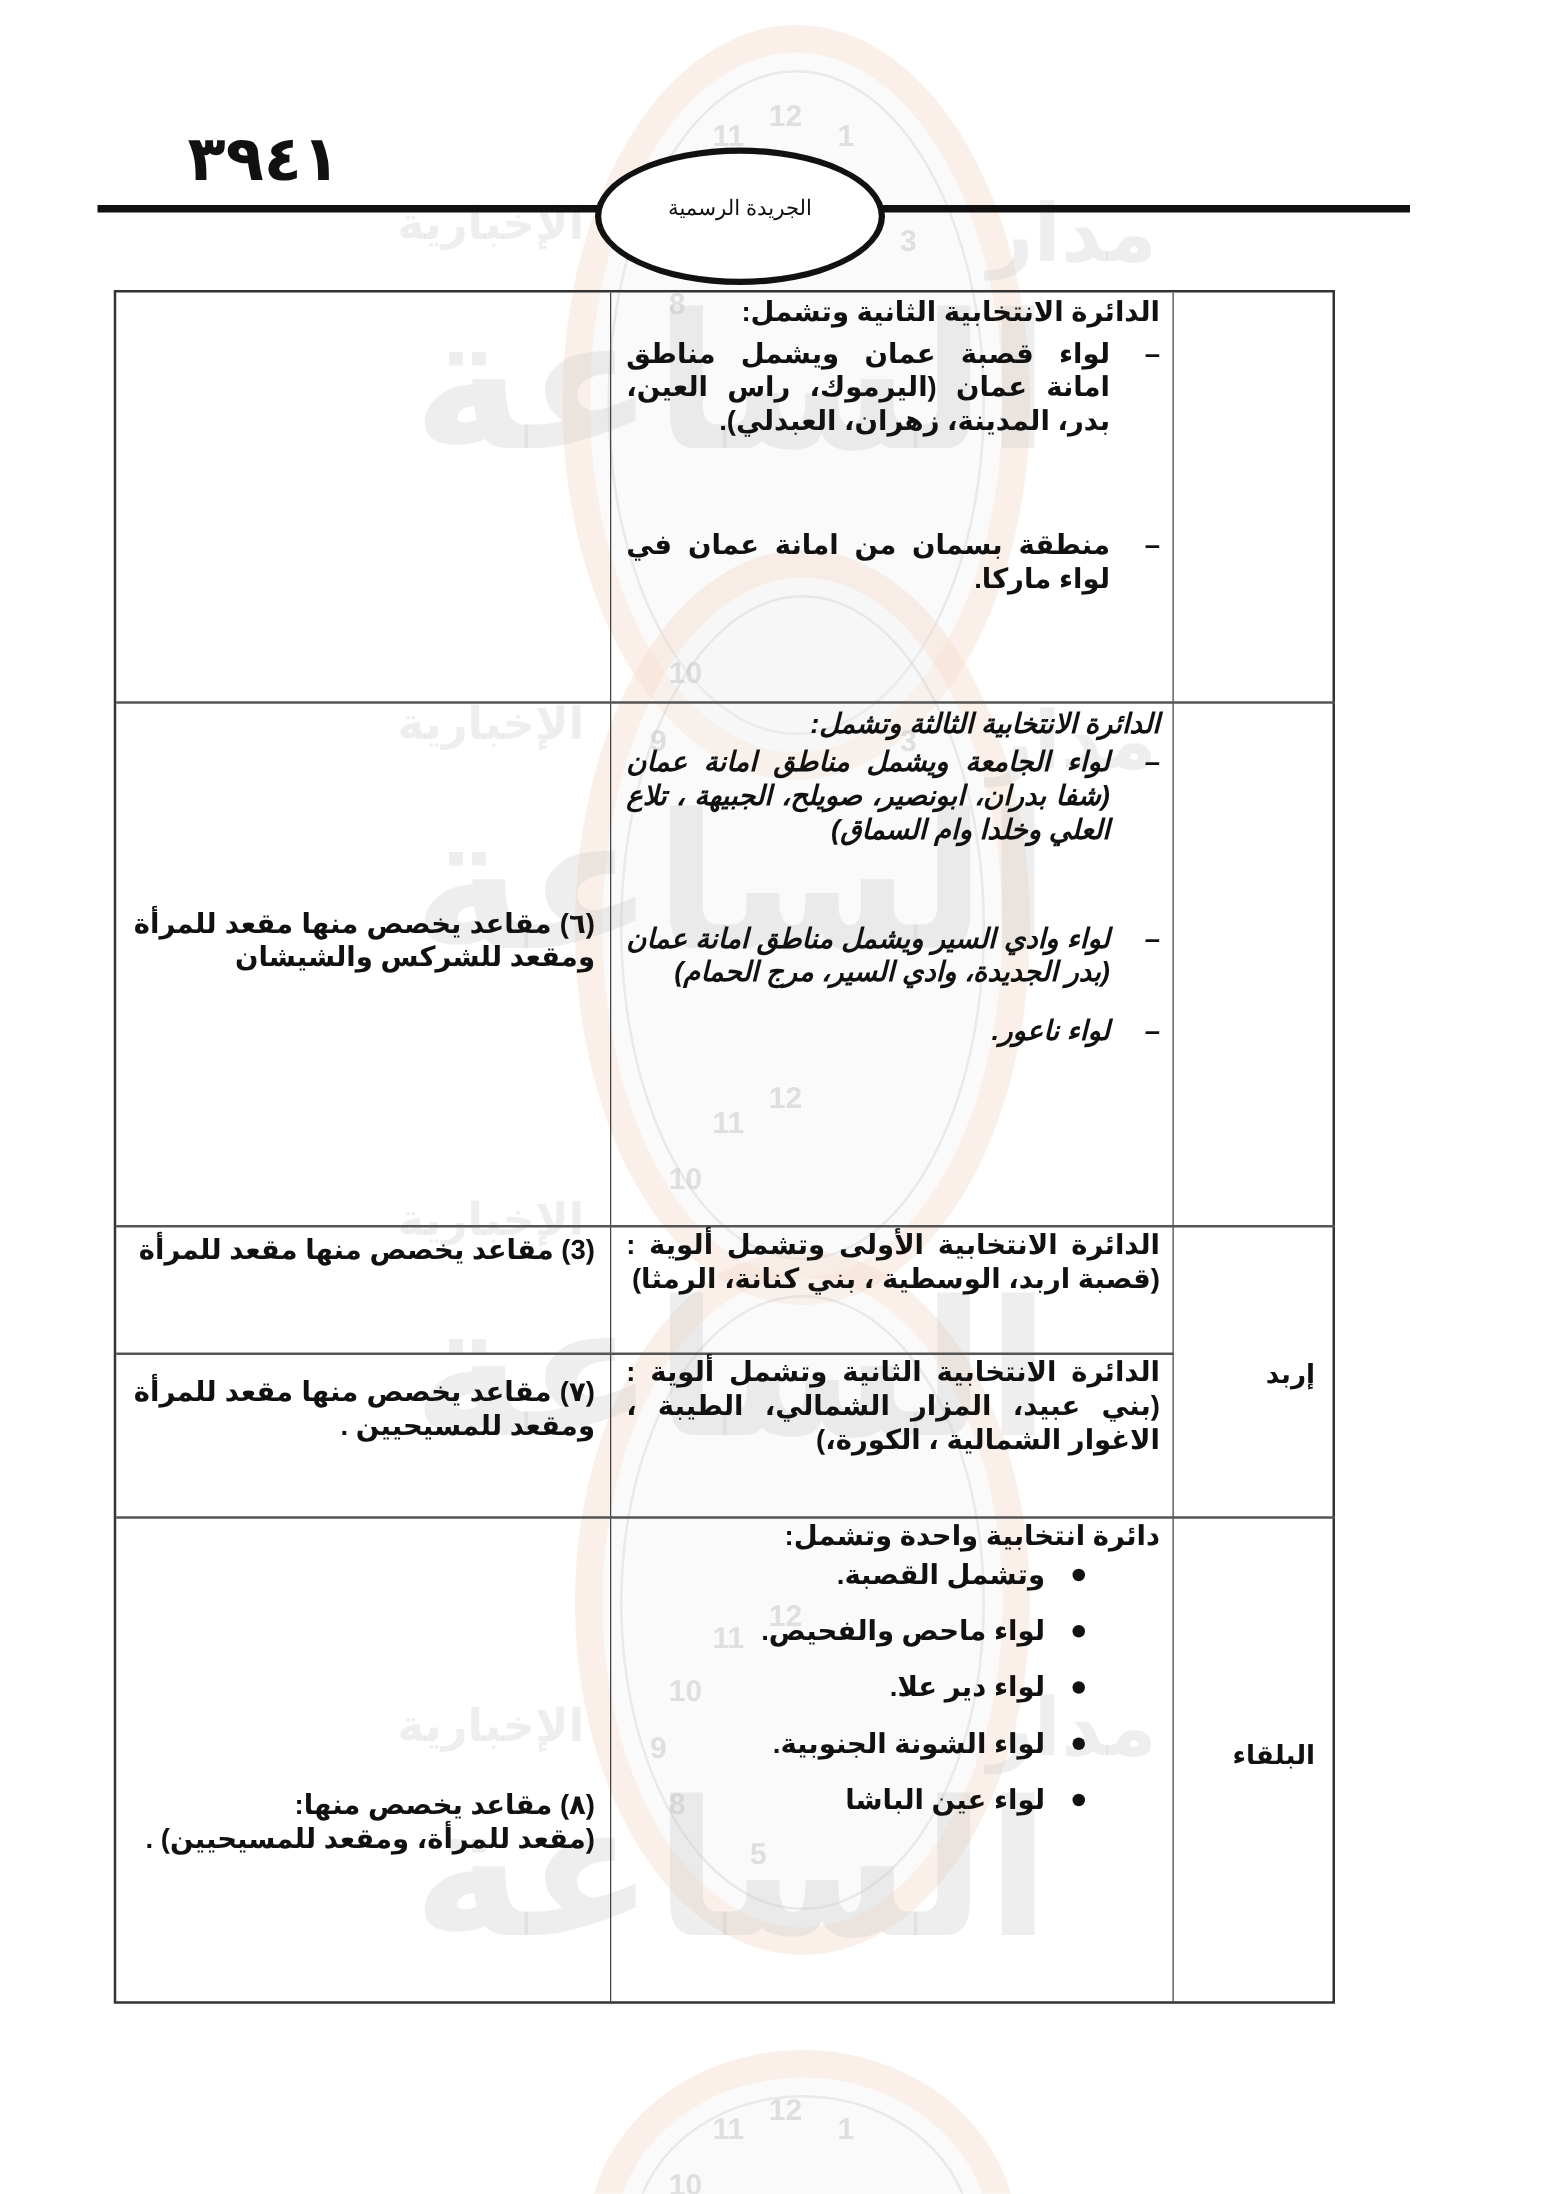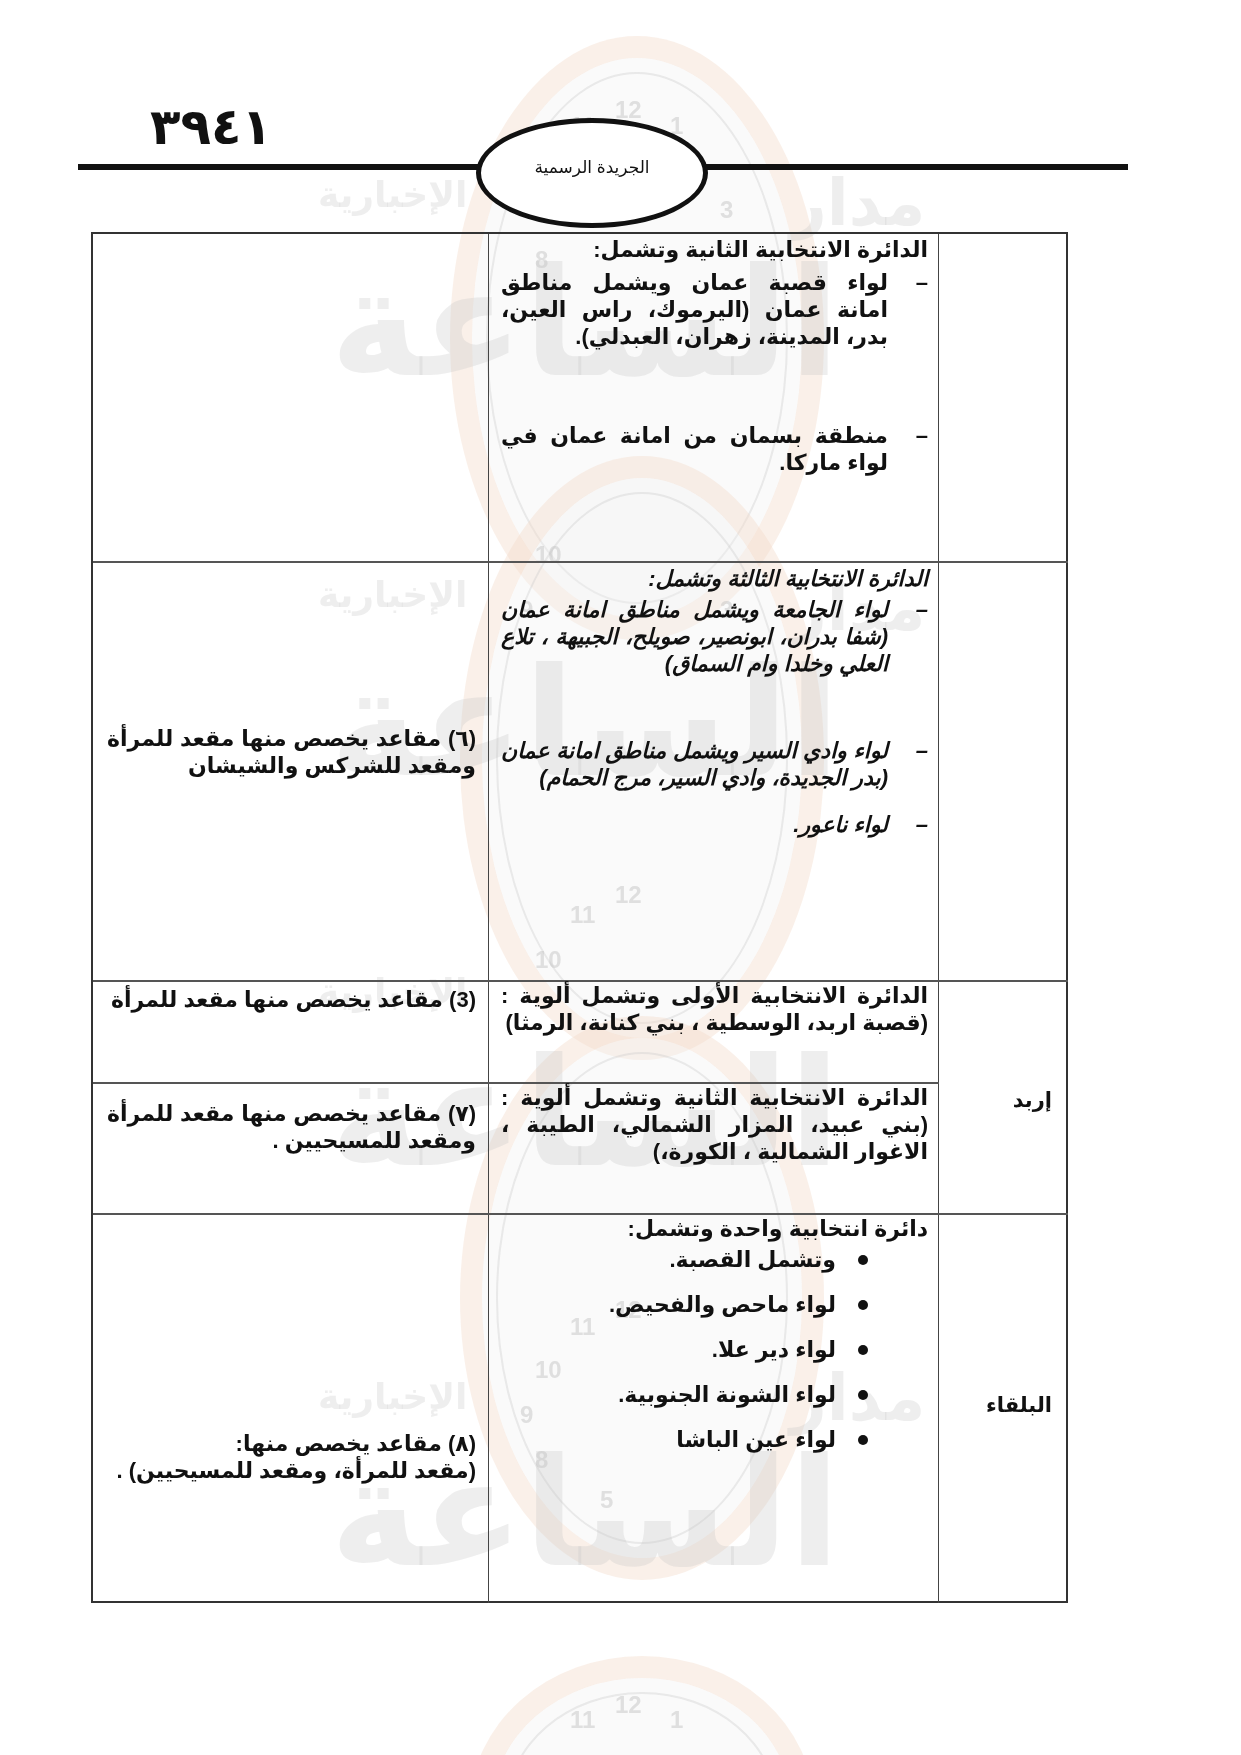--- a/index.html
+++ b/index.html
@@ -74,21 +74,21 @@
   .bullet-list li .dot {
     position: absolute; right: 2px; top: 9px; width: 10px; height: 10px;
     border-radius: 50%; background: #111;
   }
   .seats { text-align: justify; text-align-last: right; }
   .gov-label { font-size: 21px; position: absolute; right: 14px; }
 </style>
 </head>
 <body>
 
-<div class="wm" style="left:0;top:16px;width:1241px;height:1516px;">
+<div class="wm" style="left:0;top:0;width:1241px;height:1516px;">
   <div class="wm wm-clock" style="left:450px;top:20px;width:330px;height:560px;"></div>
   <div class="wm wm-clock" style="left:460px;top:440px;width:320px;height:560px;"></div>
   <div class="wm wm-clock" style="left:460px;top:1000px;width:320px;height:520px;"></div>
   <div class="wm wm-clock" style="left:470px;top:1640px;width:300px;height:260px;"></div>
 
   <span class="wm-num" style="left:615px;top:80px;">12</span>
   <span class="wm-num" style="left:570px;top:96px;">11</span>
   <span class="wm-num" style="left:670px;top:96px;">1</span>
   <span class="wm-num" style="left:720px;top:180px;">3</span>
   <span class="wm-num" style="left:535px;top:230px;">8</span>

